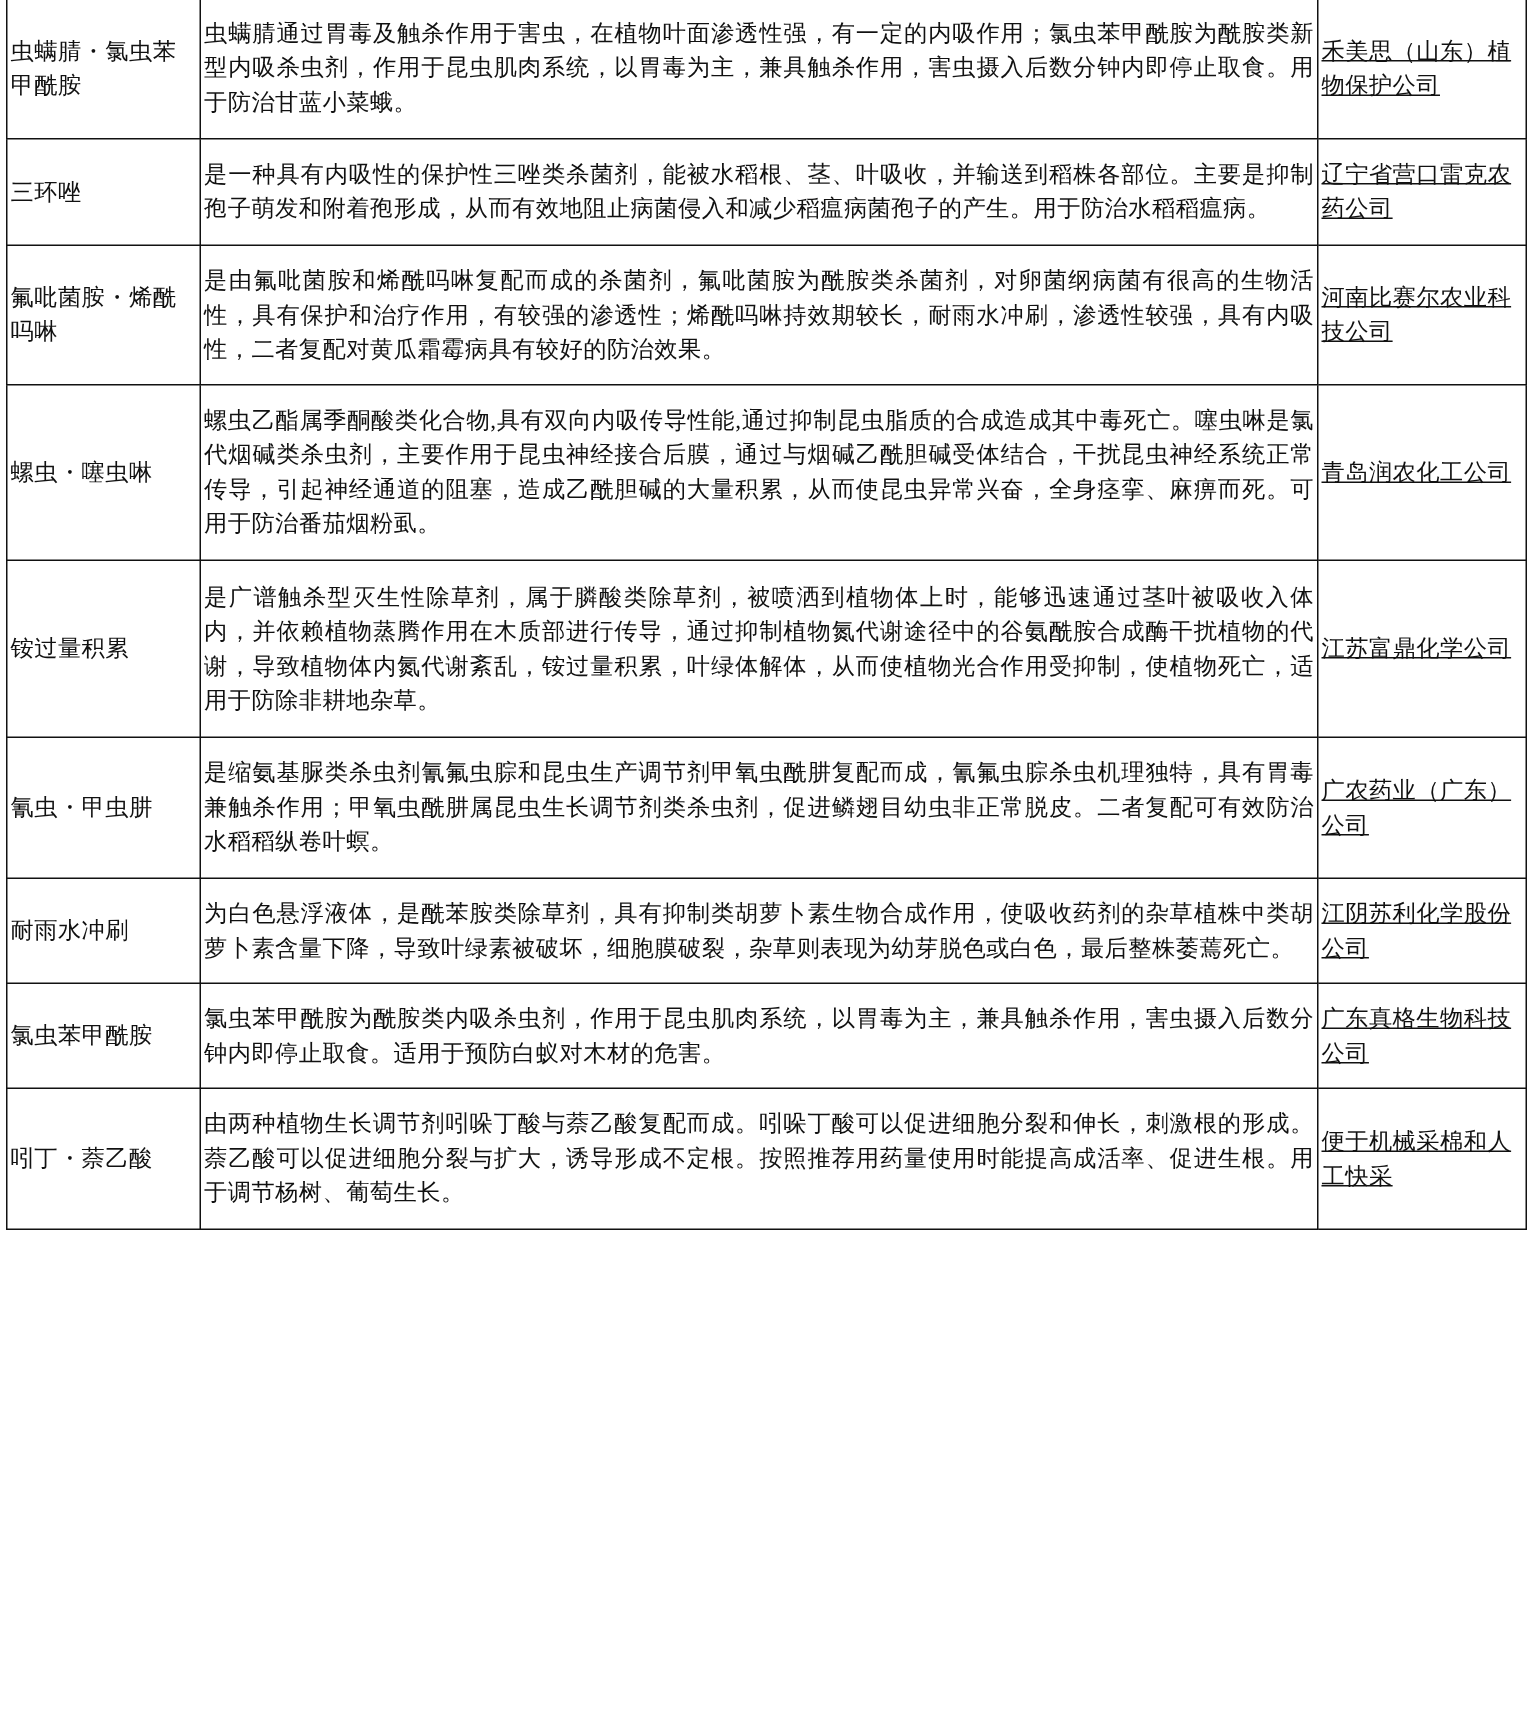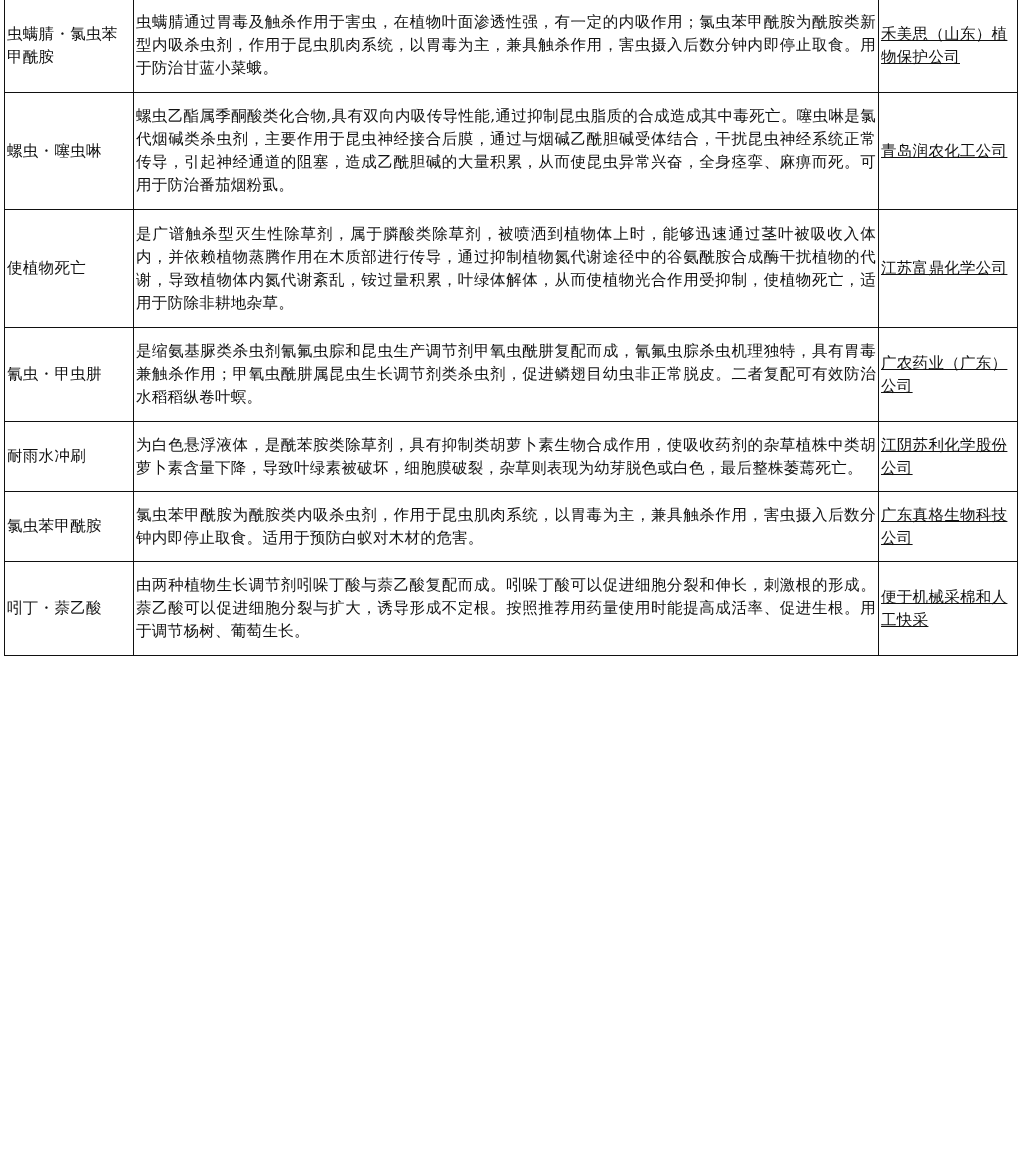--- a/index.html
+++ b/index.html
@@ -13,40 +13,50 @@
   table.pest td {
     border: 1.5px solid #111;
     padding: 0 2px 0 2px;
     font-size: 15.5px;
     line-height: 23px;
     vertical-align: middle;
     word-break: break-all;
     letter-spacing: 0.3px;
   }
   td.c-name { width: 124px; }
-  td.c-desc { width: 740px; text-align: justify; }
+  td.c-desc { width: 740px; text-align: justify; font-family: Liberation Serif, serif; }
   td.c-comp { width: 134px; text-decoration: underline; }
 </style>
 </head>
 <body>
 
 <table class="pest">
   <tbody>
     <tr style="height:94px">
       <td class="c-name">虫螨腈・氯虫苯甲酰胺</td>
       <td class="c-desc">虫螨腈通过胃毒及触杀作用于害虫，在植物叶面渗透性强，有一定的内吸作用；氯虫苯甲酰胺为酰胺类新型内吸杀虫剂，作用于昆虫肌肉系统，以胃毒为主，兼具触杀作用，害虫摄入后数分钟内即停止取食。用于防治甘蓝小菜蛾。</td>
       <td class="c-comp">禾美思（山东）植物保护公司</td>
     </tr>
+    <tr style="height:71px">
+      <td class="c-name">三环唑</td>
+      <td class="c-desc">是一种具有内吸性的保护性三唑类杀菌剂，能被水稻根、茎、叶吸收，并输送到稻株各部位。主要是抑制孢子萌发和附着孢形成，从而有效地阻止病菌侵入和减少稻瘟病菌孢子的产生。用于防治水稻稻瘟病。</td>
+      <td class="c-comp">辽宁省营口雷克农药公司</td>
+    </tr>
+    <tr style="height:93px">
+      <td class="c-name">氟吡菌胺・烯酰吗啉</td>
+      <td class="c-desc">是由氟吡菌胺和烯酰吗啉复配而成的杀菌剂，氟吡菌胺为酰胺类杀菌剂，对卵菌纲病菌有很高的生物活性，具有保护和治疗作用，有较强的渗透性；烯酰吗啉持效期较长，耐雨水冲刷，渗透性较强，具有内吸性，二者复配对黄瓜霜霉病具有较好的防治效果。</td>
+      <td class="c-comp">河南比赛尔农业科技公司</td>
+    </tr>
     <tr style="height:117px">
       <td class="c-name">螺虫・噻虫啉</td>
       <td class="c-desc">螺虫乙酯属季酮酸类化合物,具有双向内吸传导性能,通过抑制昆虫脂质的合成造成其中毒死亡。噻虫啉是氯代烟碱类杀虫剂，主要作用于昆虫神经接合后膜，通过与烟碱乙酰胆碱受体结合，干扰昆虫神经系统正常传导，引起神经通道的阻塞，造成乙酰胆碱的大量积累，从而使昆虫异常兴奋，全身痉挛、麻痹而死。可用于防治番茄烟粉虱。</td>
       <td class="c-comp">青岛润农化工公司</td>
     </tr>
     <tr style="height:118px">
-      <td class="c-name">使植物死亡</td>
+      <td class="c-name">铵过量积累</td>
       <td class="c-desc">是广谱触杀型灭生性除草剂，属于膦酸类除草剂，被喷洒到植物体上时，能够迅速通过茎叶被吸收入体内，并依赖植物蒸腾作用在木质部进行传导，通过抑制植物氮代谢途径中的谷氨酰胺合成酶干扰植物的代谢，导致植物体内氮代谢紊乱，铵过量积累，叶绿体解体，从而使植物光合作用受抑制，使植物死亡，适用于防除非耕地杂草。</td>
       <td class="c-comp">江苏富鼎化学公司</td>
     </tr>
     <tr style="height:94px">
       <td class="c-name">氰虫・甲虫肼</td>
       <td class="c-desc">是缩氨基脲类杀虫剂氰氟虫腙和昆虫生产调节剂甲氧虫酰肼复配而成，氰氟虫腙杀虫机理独特，具有胃毒兼触杀作用；甲氧虫酰肼属昆虫生长调节剂类杀虫剂，促进鳞翅目幼虫非正常脱皮。二者复配可有效防治水稻稻纵卷叶螟。</td>
       <td class="c-comp">广农药业（广东）公司</td>
     </tr>
     <tr style="height:70px">
       <td class="c-name">耐雨水冲刷</td>

